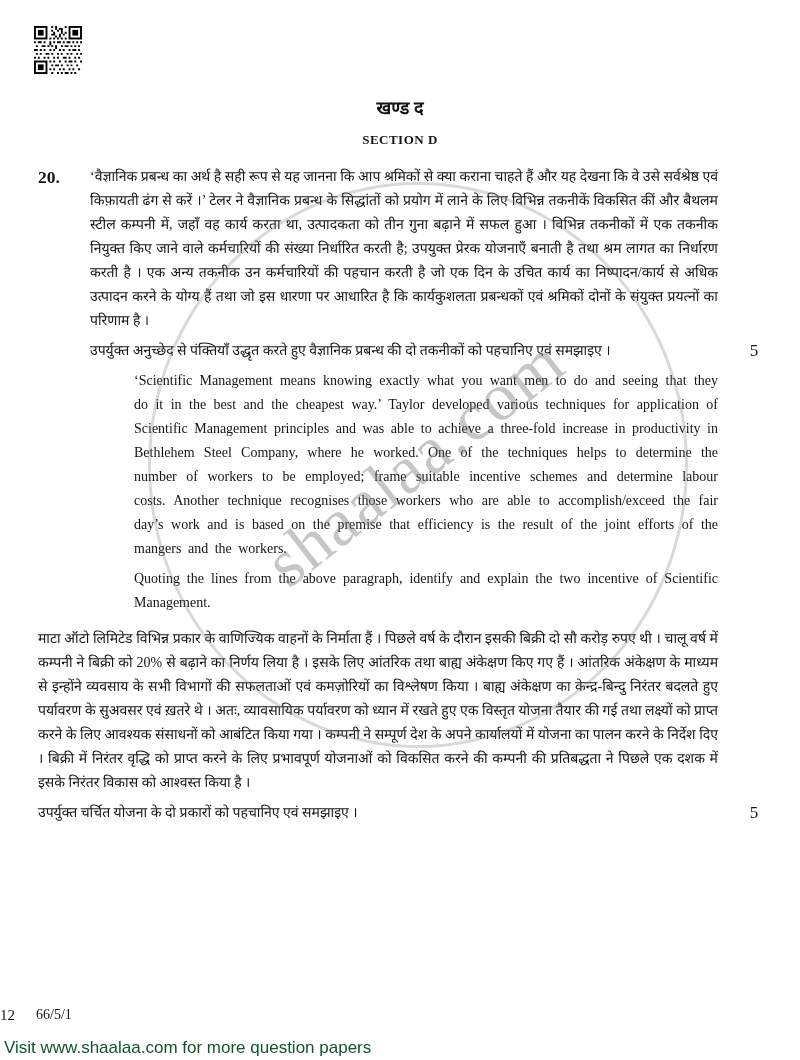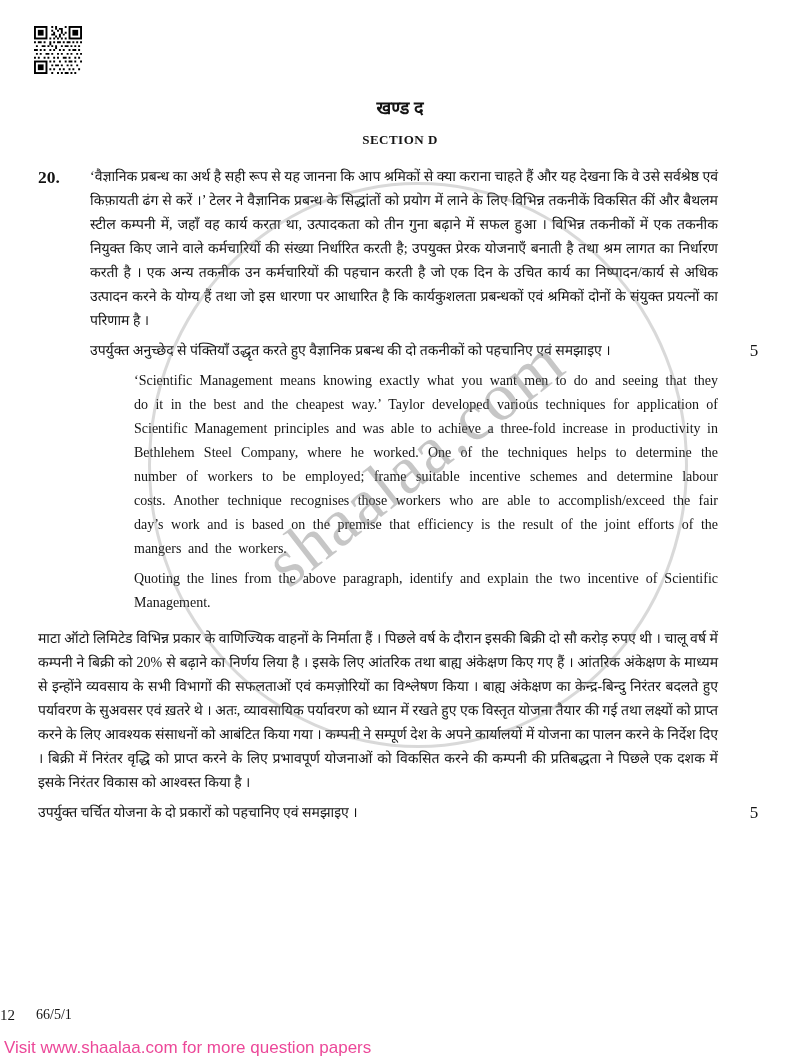--- a/index.html
+++ b/index.html
@@ -116,21 +116,21 @@
     line-height: 18px;
   }
   .bottom-note {
     position: absolute;
     left: 4px;
     bottom: 2px;
     z-index: 2;
     font-family: "Liberation Sans", sans-serif;
     font-size: 17px;
     line-height: 20px;
-    color: #ec4899;
+    color: #14532d;
   }
 </style>
 </head>
 <body>
 
 <div class="page">
 
   <div class="qr">
     <svg viewBox="0 0 25 25" xmlns="http://www.w3.org/2000/svg">
       <rect x="0" y="0" width="25" height="25" fill="#ffffff"></rect>

